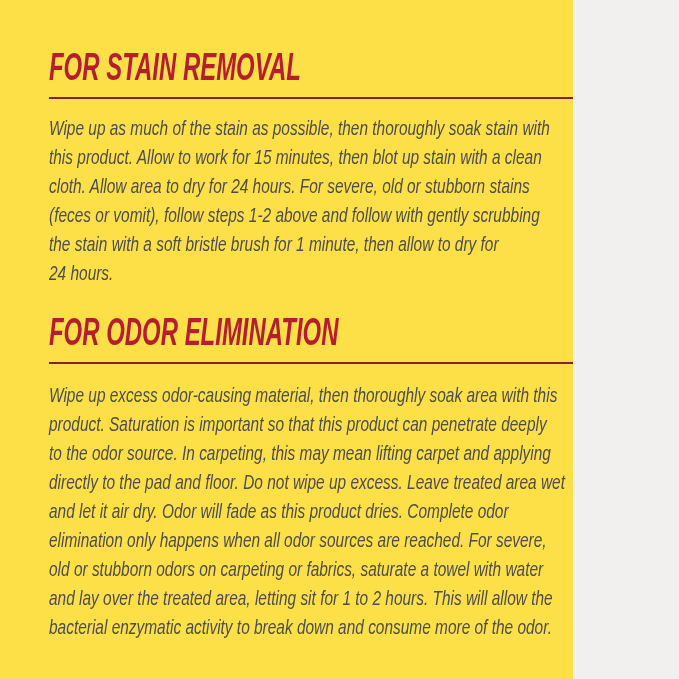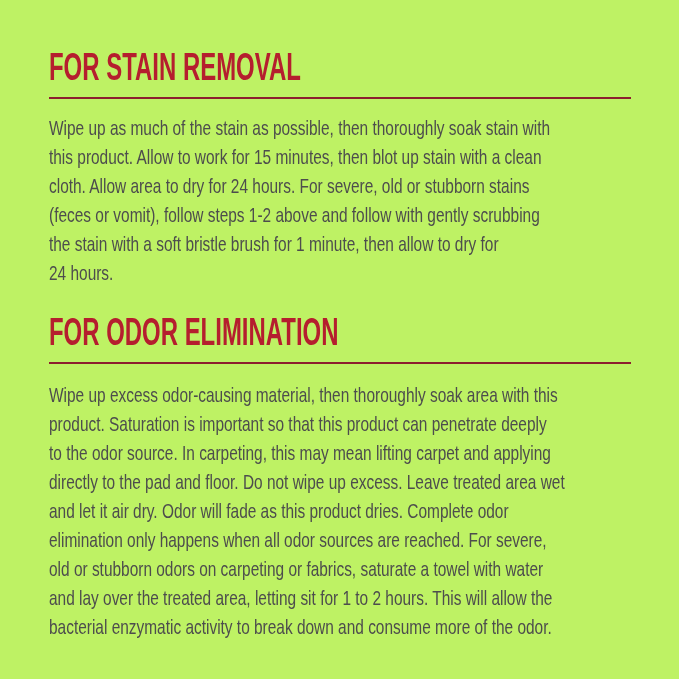--- a/index.html
+++ b/index.html
@@ -3,24 +3,25 @@
 <meta charset="utf-8">
 <style>
   html, body {
     margin: 0;
     padding: 0;
     background: #f1f0ee;
     font-family: "Liberation Sans", sans-serif;
   }
   .page {
     position: relative;
-    width: 679px;
+    width: 573px;
     height: 679px;
-    background: #bef264;
+    background: #fde047;
     overflow: hidden;
+    font-style: italic;
   }
   .heading {
     position: absolute;
     left: 49px;
     margin: 0;
     font-family: "Liberation Sans", sans-serif;
     font-weight: 700;
     font-size: 38px;
     line-height: 38px;
     letter-spacing: 0px;

